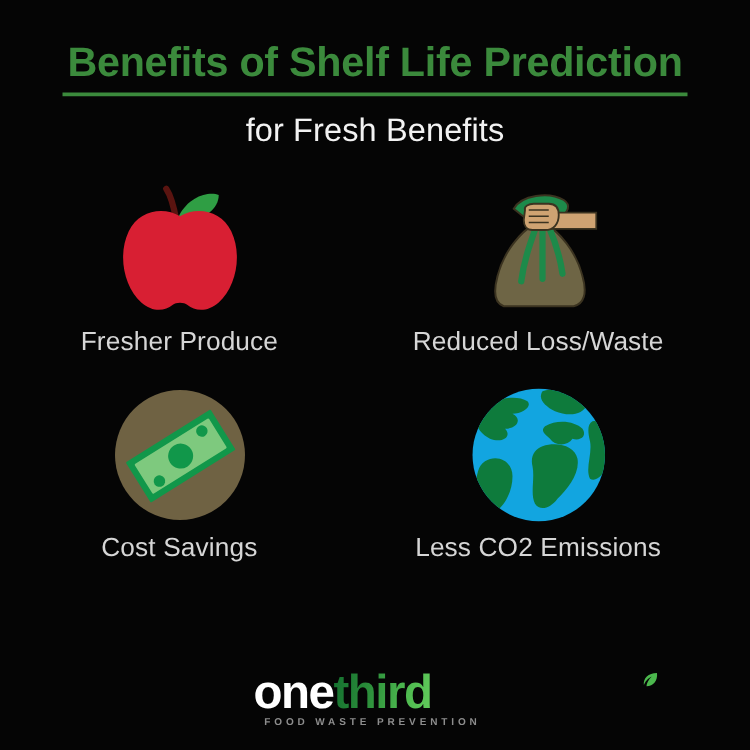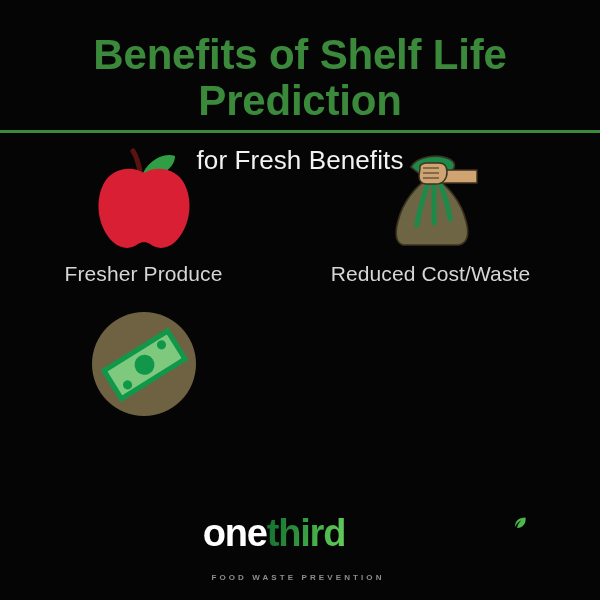--- a/index.html
+++ b/index.html
@@ -21,21 +21,21 @@
     background: #050505;
     box-sizing: border-box;
   }
 
   
   .header {
     padding-top: 32px;
     text-align: center;
   }
   .title {
-    font-size: 42px;
+    font-size: 33px;
     font-weight: bold;
     color: #3b8a3c;
     letter-spacing: -0.2px;
     line-height: 1.1;
     margin: 0 auto;
     display: inline-block;
     padding: 0 4px 6px 4px;
     border-bottom: 3px solid #3b8a3c;
   }
   .subtitle {
@@ -102,21 +102,21 @@
     position: relative;
   }
   .logo-leaf {
     position: absolute;
     left: 310px;
     top: 2px;
     width: 14px;
     height: 14px;
   }
   .logo-tagline {
-    margin-top: 21px;
+    margin-top: 0;
     font-size: 8px;
     color: #8d8d8d;
     letter-spacing: 3.1px;
     font-weight: bold;
     padding-left: 48px;
   }
 </style>
 </head>
 <body style="background: rgb(5, 5, 5);">
 
@@ -165,38 +165,73 @@
           <path d="M62 38 C67 50 71 62 73 76" stroke="#1d8a4a" stroke-width="5" fill="none" stroke-linecap="round"></path>
 
           <path d="M48 24 C47 30 49 36 53 39 C57 36 59 30 58 24 Z" fill="#6e6545" stroke="#3b3320" stroke-width="1.6"></path>
 
           <path d="M62 27 L100 27 L100 40 L62 40 Z" fill="#cfa372" stroke="#3b3320" stroke-width="1.4"></path>
 
           <path d="M43 25 C42 22 46 20 50 20 L62 20 C68 20 70 24 70 29 C70 36 66 41 59 41 L49 41 C44 41 42 37 42 33 Z" fill="#cfa372" stroke="#3b3320" stroke-width="1.5"></path>
           <path d="M46 25 L62 25 M46 30 L62 30 M46 35 L62 35" stroke="#3b3320" stroke-width="1.1" fill="none"></path>
         </svg>
       </div>
-      <div class="cell-label">Reduced Cost/Waste</div>
+      <div class="cell-label">Reduced Loss/Waste</div>
     </div>
 
     <div class="cell">
       <div class="icon-wrap">
         <svg width="112" height="112" viewBox="0 0 112 112" aria-hidden="true">
           <circle cx="56" cy="56" r="52" fill="#6f6243"></circle>
           <g transform="rotate(-32 56 56)">
             <rect x="16" y="38" width="80" height="38" rx="1" fill="#11974a"></rect>
             <rect x="21" y="43" width="70" height="28" rx="1" fill="#7ec97e"></rect>
             <circle cx="56" cy="57" r="10" fill="#11974a"></circle>
             <circle cx="31" cy="65" r="4.6" fill="#11974a"></circle>
             <circle cx="81" cy="49" r="4.6" fill="#11974a"></circle>
           </g>
         </svg>
       </div>
-    </div>
-
+      <div class="cell-label">Cost Savings</div>
+    </div>
+
+    <div class="cell">
+      <div class="icon-wrap">
+        <svg width="114" height="114" viewBox="0 0 114 114" aria-hidden="true">
+          <defs>
+            <clipPath id="globeclip">
+                <circle cx="57" cy="57" r="53"></circle>
+              </clipPath>
+          </defs>
+          <circle cx="57" cy="57" r="53" fill="#12a5e0"></circle>
+          <g clip-path="url(#globeclip)" fill="#0e7b3c">
+
+            <path d="M8 22 C20 12 38 8 48 14 C52 18 44 24 36 24
+                     C44 28 40 36 30 36 C36 42 28 48 18 44
+                     C10 40 4 32 8 22 Z"></path>
+
+            <path d="M60 6 C74 2 92 6 96 16 C92 26 80 26 70 22 C62 18 56 12 60 6 Z"></path>
+
+            <path d="M62 34 C72 28 86 30 92 36 C96 42 90 46 84 44
+                     C80 50 70 50 66 44 C62 40 58 38 62 34 Z"></path>
+
+            <path d="M60 50 C72 46 86 50 88 60 C90 72 80 84 72 92
+                     C66 100 58 102 54 96 C50 88 54 76 52 66
+                     C50 58 54 52 60 50 Z"></path>
+
+            <path d="M14 62 C24 56 36 62 36 74 C36 88 28 100 20 104
+                     C10 106 4 94 6 82 C8 72 8 66 14 62 Z"></path>
+
+            <path d="M100 30 C110 28 118 38 116 52 C114 68 104 80 98 76
+                     C94 68 100 56 98 46 C96 38 96 32 100 30 Z"></path>
+          </g>
+        </svg>
+      </div>
+      <div class="cell-label">Less CO2 Emissions</div>
+    </div>
 
   </div>
 
   <div class="logo">
     <div class="logo-word"><span class="logo-one">one</span><span class="logo-third">third</span>
       <svg class="logo-leaf" viewBox="0 0 20 20" aria-hidden="true">
         <path d="M18 2 C8 2 2 8 3 16 C3 16 5 9 12 6 C8 10 6 14 6 17 C14 17 19 11 18 2 Z" fill="#4cb84e"></path>
       </svg>
     </div>
     <div class="logo-tagline">FOOD WASTE PREVENTION</div>

